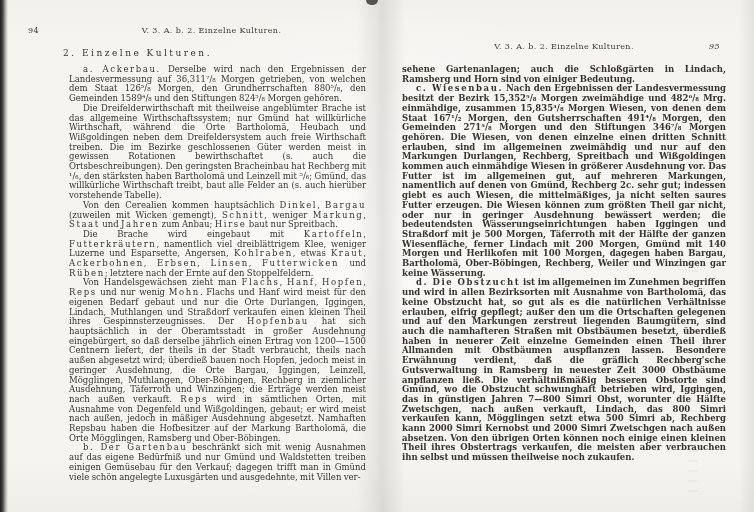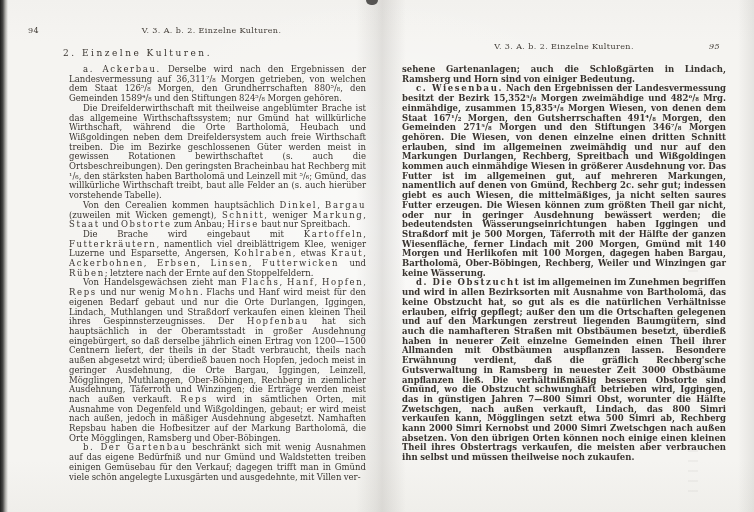--- a/index.html
+++ b/index.html
@@ -68,21 +68,21 @@
 
   <div class="page page-left">
     <div class="header-row">
       <span class="pagenum-left">94</span>
       <span class="running-header">V. 3. A. b. 2. Einzelne Kulturen.</span>
     </div>
     <div class="section-title">2. Einzelne Kulturen.</div>
     <div class="body-left">
       <p><span class="g">a. Ackerbau.</span> Derselbe wird nach den Ergebnissen der Landesvermessung auf 36,311⁷/₈ Morgen getrieben, von welchen dem Staat 126⁵/₈ Morgen, den Grundherrschaften 880⁵/₈, den Gemeinden 1589⁴/₈ und den Stiftungen 824⁵/₈ Morgen gehören.</p>
       <p>Die Dreifelderwirthschaft mit theilweise angeblümter Brache ist das allgemeine Wirthschaftssystem; nur Gmünd hat willkürliche Wirthschaft, während die Orte Bartholomä, Heubach und Wißgoldingen neben dem Dreifeldersystem auch freie Wirthschaft treiben. Die im Bezirke geschlossenen Güter werden meist in gewissen Rotationen bewirthschaftet (s. auch die Ortsbeschreibungen). Den geringsten Bracheinbau hat Rechberg mit ¹/₆, den stärksten haben Bartholomä und Leinzell mit ⁵/₆; Gmünd, das willkürliche Wirthschaft treibt, baut alle Felder an (s. auch hierüber vorstehende Tabelle).</p>
-      <p>Von den Cerealien kommen hauptsächlich <span class="g">Dinkel</span>, <span class="g">Bargau</span> (zuweilen mit Wicken gemengt), <span class="g">Schnitt</span>, weniger <span class="g">Markung</span>, <span class="g">Staat</span> und <span class="g">Obstorte</span> zum Anbau; <span class="g">Hirse</span> baut nur Spreitbach.</p>
+      <p>Von den Cerealien kommen hauptsächlich <span class="g">Dinkel</span>, <span class="g">Bargau</span> (zuweilen mit Wicken gemengt), <span class="g">Schnitt</span>, weniger <span class="g">Markung</span>, <span class="g">Staat</span> und <span class="g">Jahren</span> zum Anbau; <span class="g">Hirse</span> baut nur Spreitbach.</p>
       <p>Die Brache wird eingebaut mit <span class="g">Kartoffeln</span>, <span class="g">Futterkräutern</span>, namentlich viel dreiblättrigem Klee, weniger Luzerne und Esparsette, Angersen, <span class="g">Kohlraben</span>, etwas <span class="g">Kraut</span>, <span class="g">Ackerbohnen</span>, <span class="g">Erbsen</span>, <span class="g">Linsen</span>, <span class="g">Futterwicken</span> und <span class="g">Rüben</span>; letztere nach der Ernte auf den Stoppelfeldern.</p>
       <p>Von Handelsgewächsen zieht man <span class="g">Flachs</span>, <span class="g">Hanf</span>, <span class="g">Hopfen</span>, <span class="g">Reps</span> und nur wenig <span class="g">Mohn</span>. Flachs und Hanf wird meist für den eigenen Bedarf gebaut und nur die Orte Durlangen, Iggingen, Lindach, Muthlangen und Straßdorf verkaufen einen kleinen Theil ihres Gespinnsterzeugnisses. Der <span class="g">Hopfenbau</span> hat sich hauptsächlich in der Oberamtsstadt in großer Ausdehnung eingebürgert, so daß derselbe jährlich einen Ertrag von 1200—1500 Centnern liefert, der theils in der Stadt verbraucht, theils nach außen abgesetzt wird; überdieß bauen noch Hopfen, jedoch meist in geringer Ausdehnung, die Orte Bargau, Iggingen, Leinzell, Mögglingen, Muthlangen, Ober-Böbingen, Rechberg in ziemlicher Ausdehnung, Täferroth und Winzingen; die Erträge werden meist nach außen verkauft. <span class="g">Reps</span> wird in sämtlichen Orten, mit Ausnahme von Degenfeld und Wißgoldingen, gebaut; er wird meist nach außen, jedoch in mäßiger Ausdehnung abgesetzt. Namhaften Repsbau haben die Hofbesitzer auf der Markung Bartholomä, die Orte Mögglingen, Ramsberg und Ober-Böbingen.</p>
       <p><span class="g">b. Der Gartenbau</span> beschränkt sich mit wenig Ausnahmen auf das eigene Bedürfniß und nur Gmünd und Waldstetten treiben einigen Gemüsebau für den Verkauf; dagegen trifft man in Gmünd viele schön angelegte Luxusgärten und ausgedehnte, mit Villen ver-</p>
     </div>
   </div>
 
   <div class="page page-right">
     <div class="header-row">
       <span class="running-header">V. 3. A. b. 2. Einzelne Kulturen.</span>
       <span class="pagenum-right">95</span>

